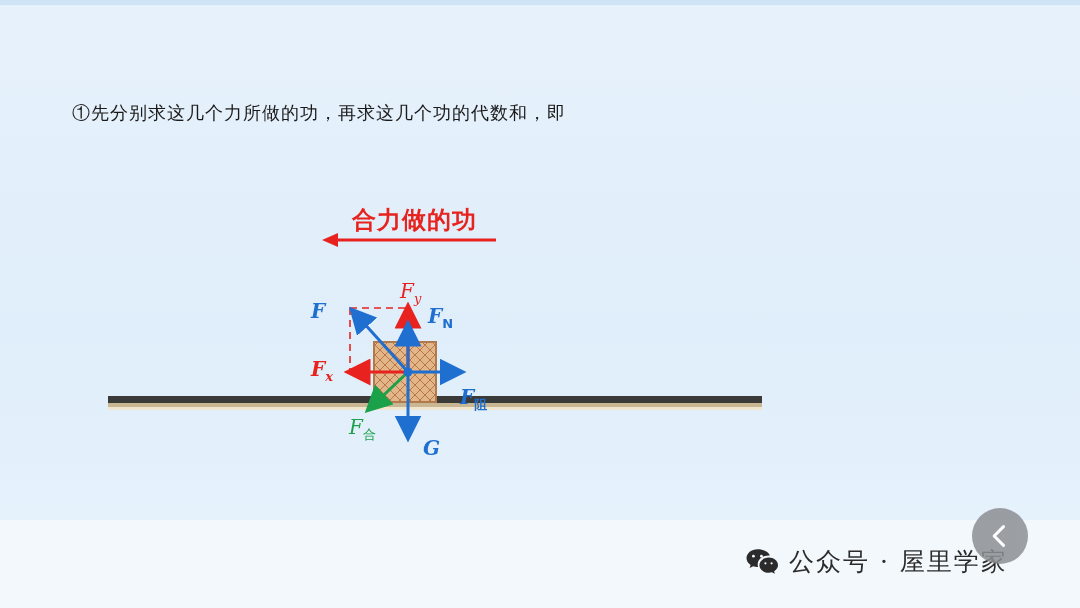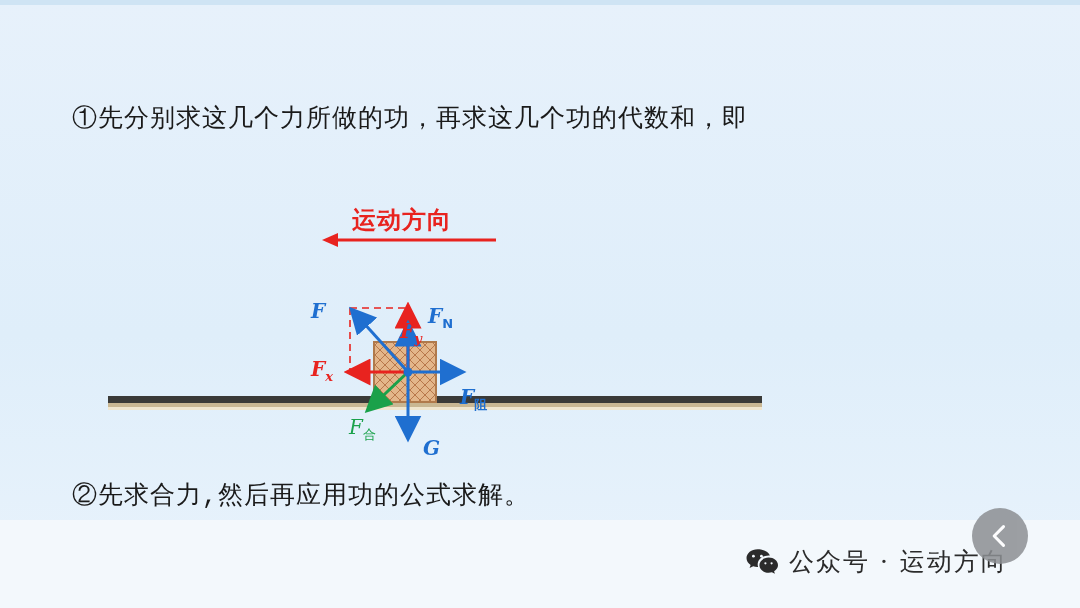--- a/index.html
+++ b/index.html
@@ -25,22 +25,22 @@
     position: absolute;
     left: 0; top: 0;
     width: 1080px;
     height: 5px;
     background: #cfe4f4;
   }
 
   
   .text-line {
     position: absolute;
-    font-family: Liberation Mono, monospace;
-    font-size: 25px;
+    font-family: Liberation Sans, sans-serif;
+    font-size: 18px;
     color: #1a1a1a;
     letter-spacing: 1px;
     white-space: nowrap;
   }
   #para1-l1 { left: 72px; top: 101px; }
   #para1-l2 { left: 95px; top: 144px; }
   #para2    { left: 72px; top: 478px; }
 
   
   .motion-label {
@@ -88,21 +88,21 @@
     white-space: nowrap;
   }
   .flabel sub {
     font-size: 13px;
     font-style: normal;
     font-family: "DejaVu Sans", "Liberation Sans", sans-serif;
   }
   .flabel .it-sub { font-style: italic; font-family: "DejaVu Serif", serif; }
 
   .lb-F   { left: 311px; top: 299px; color: #1f6fd0; font-weight: bold; }
-  .lb-Fy  { left: 400px; top: 279px; color: #e8231f; font-weight: bold; margin-top: 40px; }
+  .lb-Fy  { left: 400px; top: 279px; color: #e8231f; font-weight: normal; }
   .lb-Fx  { left: 311px; top: 357px; color: #e8231f; font-weight: bold; }
   .lb-FN  { left: 428px; top: 304px; color: #1f6fd0; font-weight: bold; }
   .lb-Fz  { left: 460px; top: 357px; color: #1f6fd0; font-weight: bold; margin-top: 28px; }
   .lb-Fh  { left: 349px; top: 415px; color: #1aa14a; font-weight: normal; }
   .lb-G   { left: 423px; top: 436px; color: #1f6fd0; font-weight: bold; }
 
   
   .bottom-bar {
     position: absolute;
     left: 0;
@@ -143,21 +143,21 @@
   .nav-btn svg { display: block; }
 </style>
 </head>
 <body>
 
 <div class="slide">
   <div class="top-rule"></div>
 
   <div class="text-line" id="para1-l1">①先分别求这几个力所做的功，再求这几个功的代数和，即</div>
 
-  <div class="motion-label">运动方向</div>
+  <div class="motion-label">合力做的功</div>
   <svg class="motion-arrow" viewBox="0 0 180 24">
     <line x1="178" y1="12" x2="16" y2="12" stroke="#e8231f" stroke-width="3"></line>
     <polygon points="4,12 20,5 20,19" fill="#e8231f"></polygon>
   </svg>
 
   <svg class="ground" viewBox="0 0 654 14" preserveAspectRatio="none">
     <rect x="0" y="0" width="654" height="7" fill="#3a3a38"></rect>
     <rect x="0" y="7" width="654" height="4" fill="#c9b793"></rect>
     <rect x="0" y="11" width="654" height="3" fill="#f0e6cf"></rect>
   </svg>
@@ -217,34 +217,33 @@
   <div class="flabel lb-Fz">
     <span>F</span><sub>阻</sub>
   </div>
   <div class="flabel lb-Fh">
     <span>F</span><sub>合</sub>
   </div>
   <div class="flabel lb-G">
     <span>G</span>
   </div>
 
-  <div class="text-line" id="para2">②先求合力,然后再应用功的公式求解。</div>
 
   <div class="bottom-bar"></div>
 
   <div class="wechat-row">
     <svg class="wechat-icon" viewBox="0 0 34 30">
       <path d="M12.6 2.2C6.4 2.2 1.5 6.2 1.5 11.1c0 2.8 1.6 5.3 4.1 6.9l-1 3.1 3.6-1.8c1.3.4 2.7.6 4.2.6h.7c-.3-.8-.4-1.6-.4-2.4 0-5 5-9 11-9 .4 0 .8 0 1.2.1C23.9 5.2 18.8 2.2 12.6 2.2z" fill="#2b2b2b"></path>
       <path d="M33 18.2c0-4.2-4.2-7.6-9.3-7.6s-9.3 3.4-9.3 7.6c0 4.2 4.2 7.6 9.3 7.6 1.1 0 2.2-.2 3.2-.5l3 1.5-.8-2.6c2.4-1.4 3.9-3.6 3.9-6z" fill="#2b2b2b"></path>
       <circle cx="8.4" cy="9.2" r="1.4" fill="#f3f8fc"></circle>
       <circle cx="16.4" cy="9.2" r="1.4" fill="#f3f8fc"></circle>
       <circle cx="20.4" cy="16.3" r="1.1" fill="#f3f8fc"></circle>
       <circle cx="26.6" cy="16.3" r="1.1" fill="#f3f8fc"></circle>
     </svg>
-    <div class="wechat-text">公众号 · 运动方向</div>
+    <div class="wechat-text">公众号 · 屋里学家</div>
   </div>
 
   <div class="nav-btn">
     <svg viewBox="0 0 24 24" width="28" height="28">
       <polyline points="15,4 7,12 15,20" fill="none" stroke="#ffffff" stroke-width="2.6" stroke-linecap="round" stroke-linejoin="round"></polyline>
     </svg>
   </div>
 </div>
 
 </body></html>

